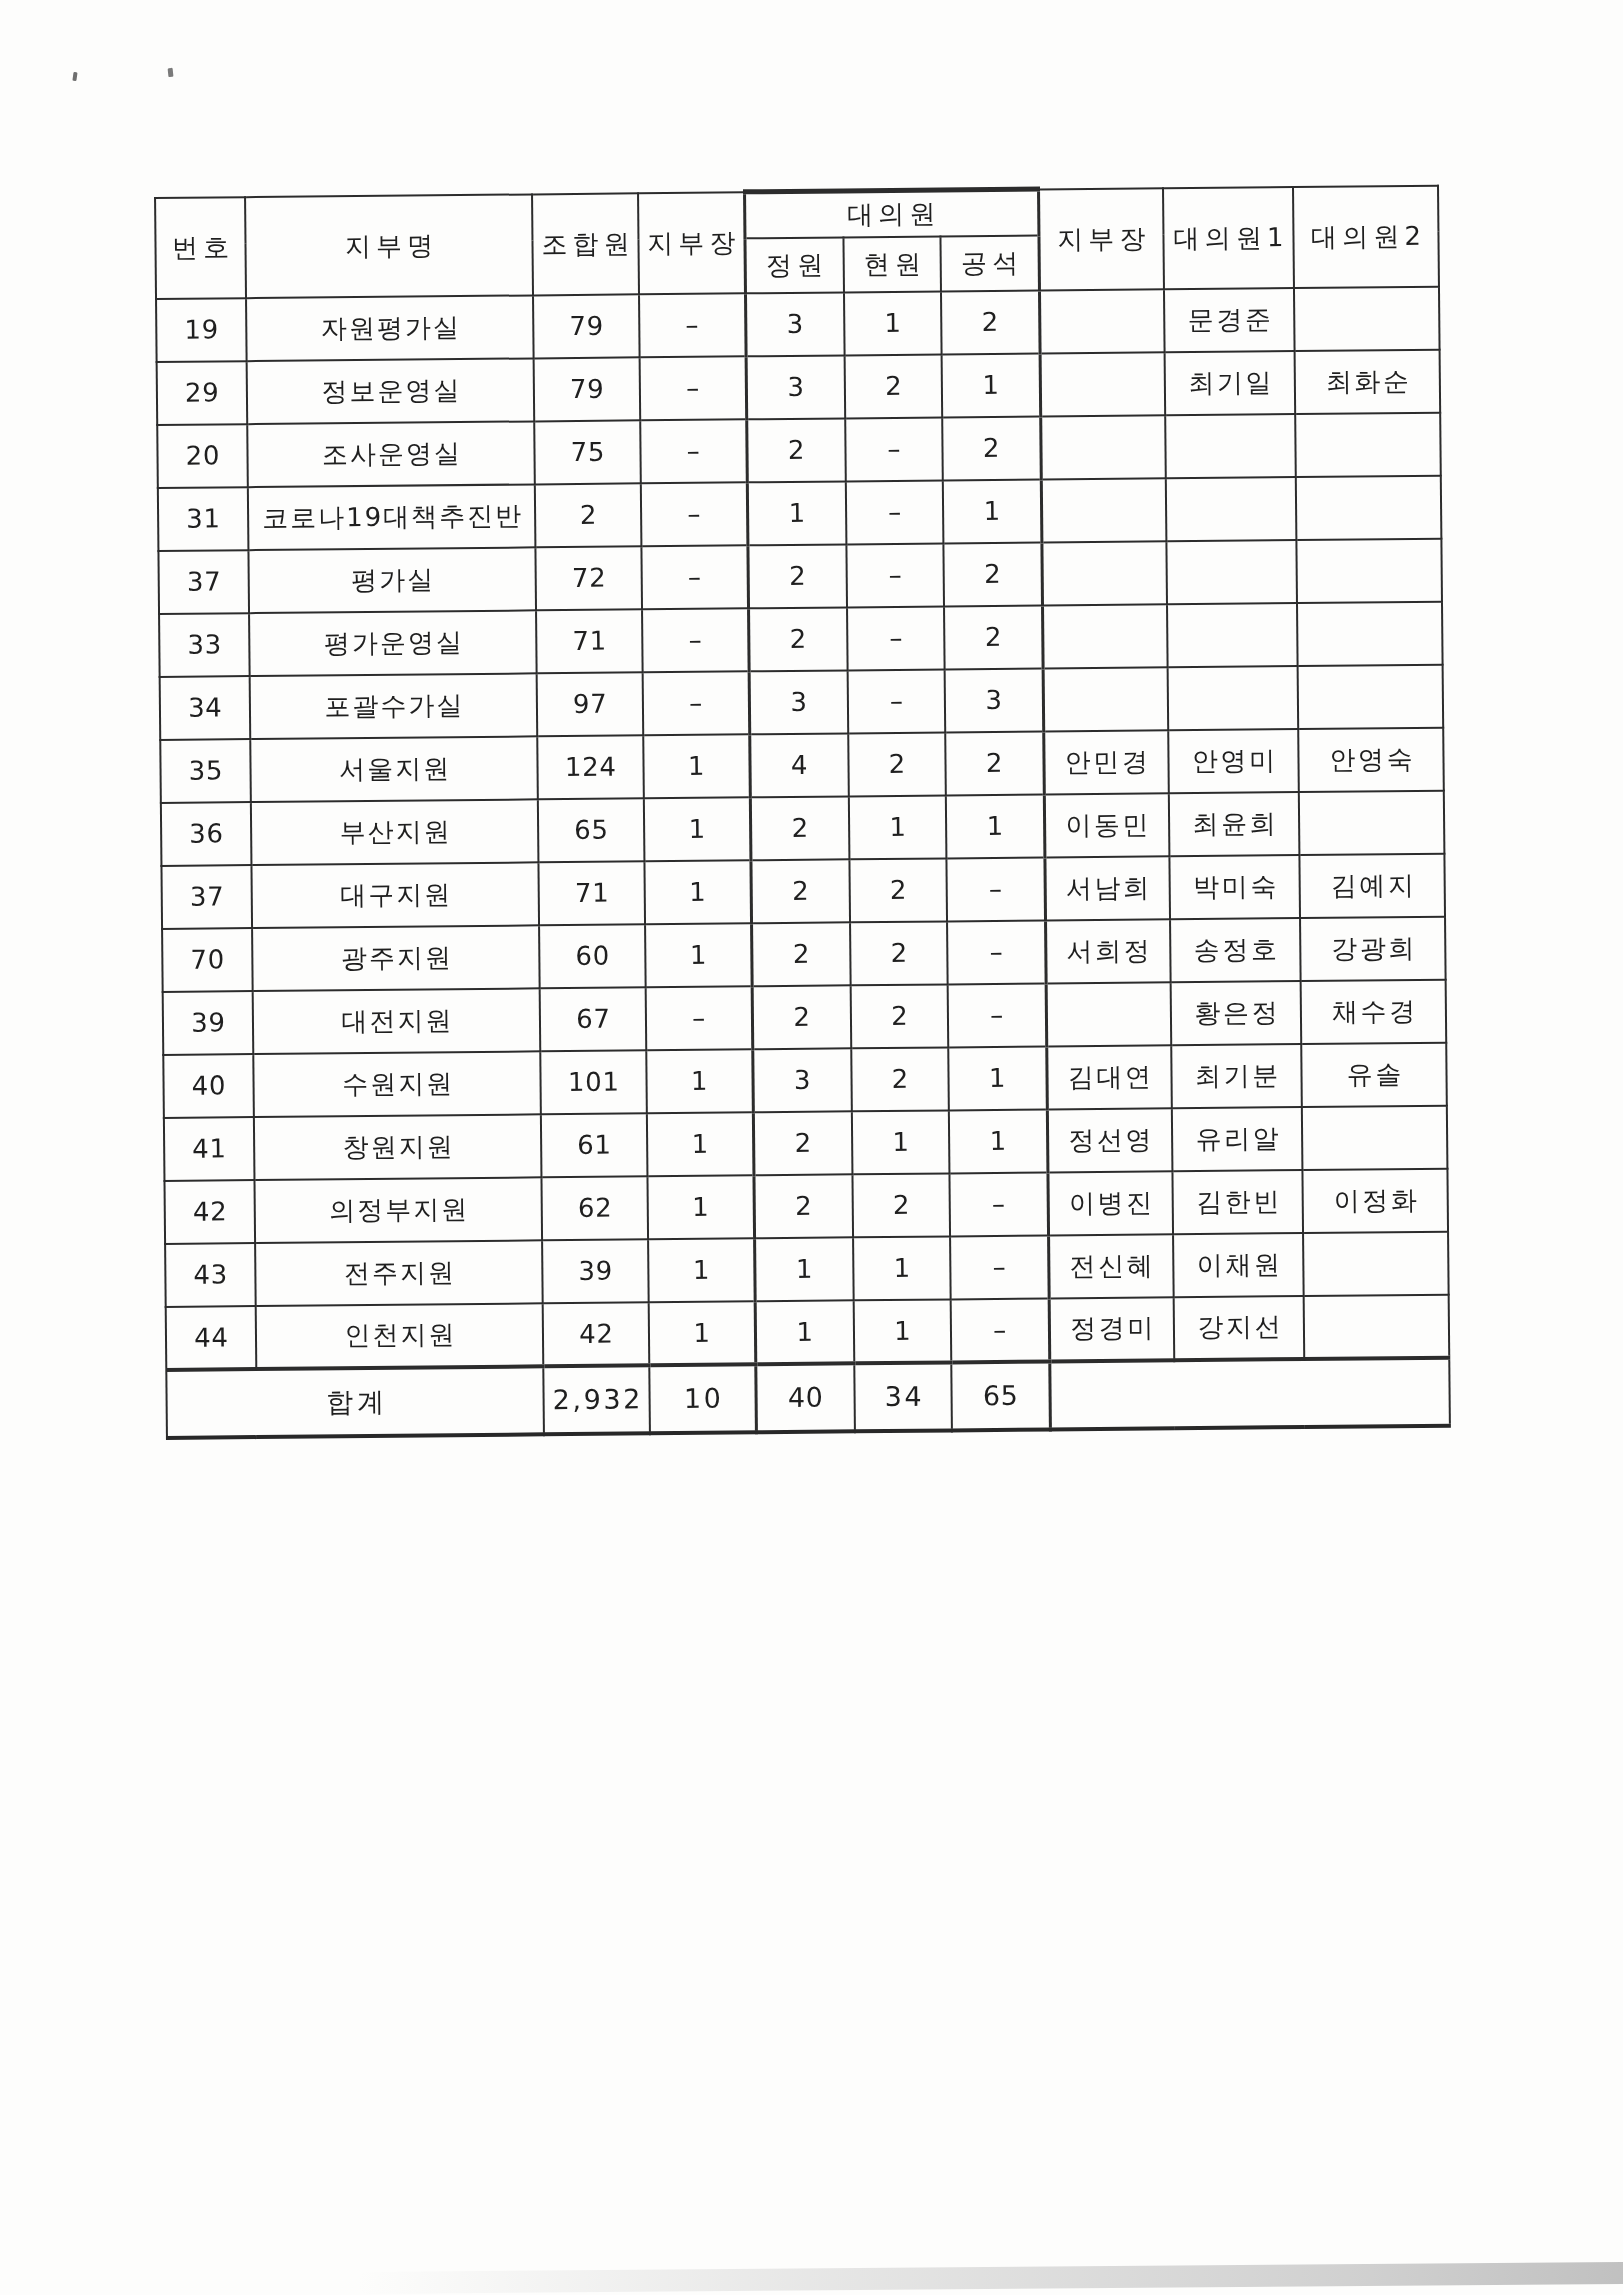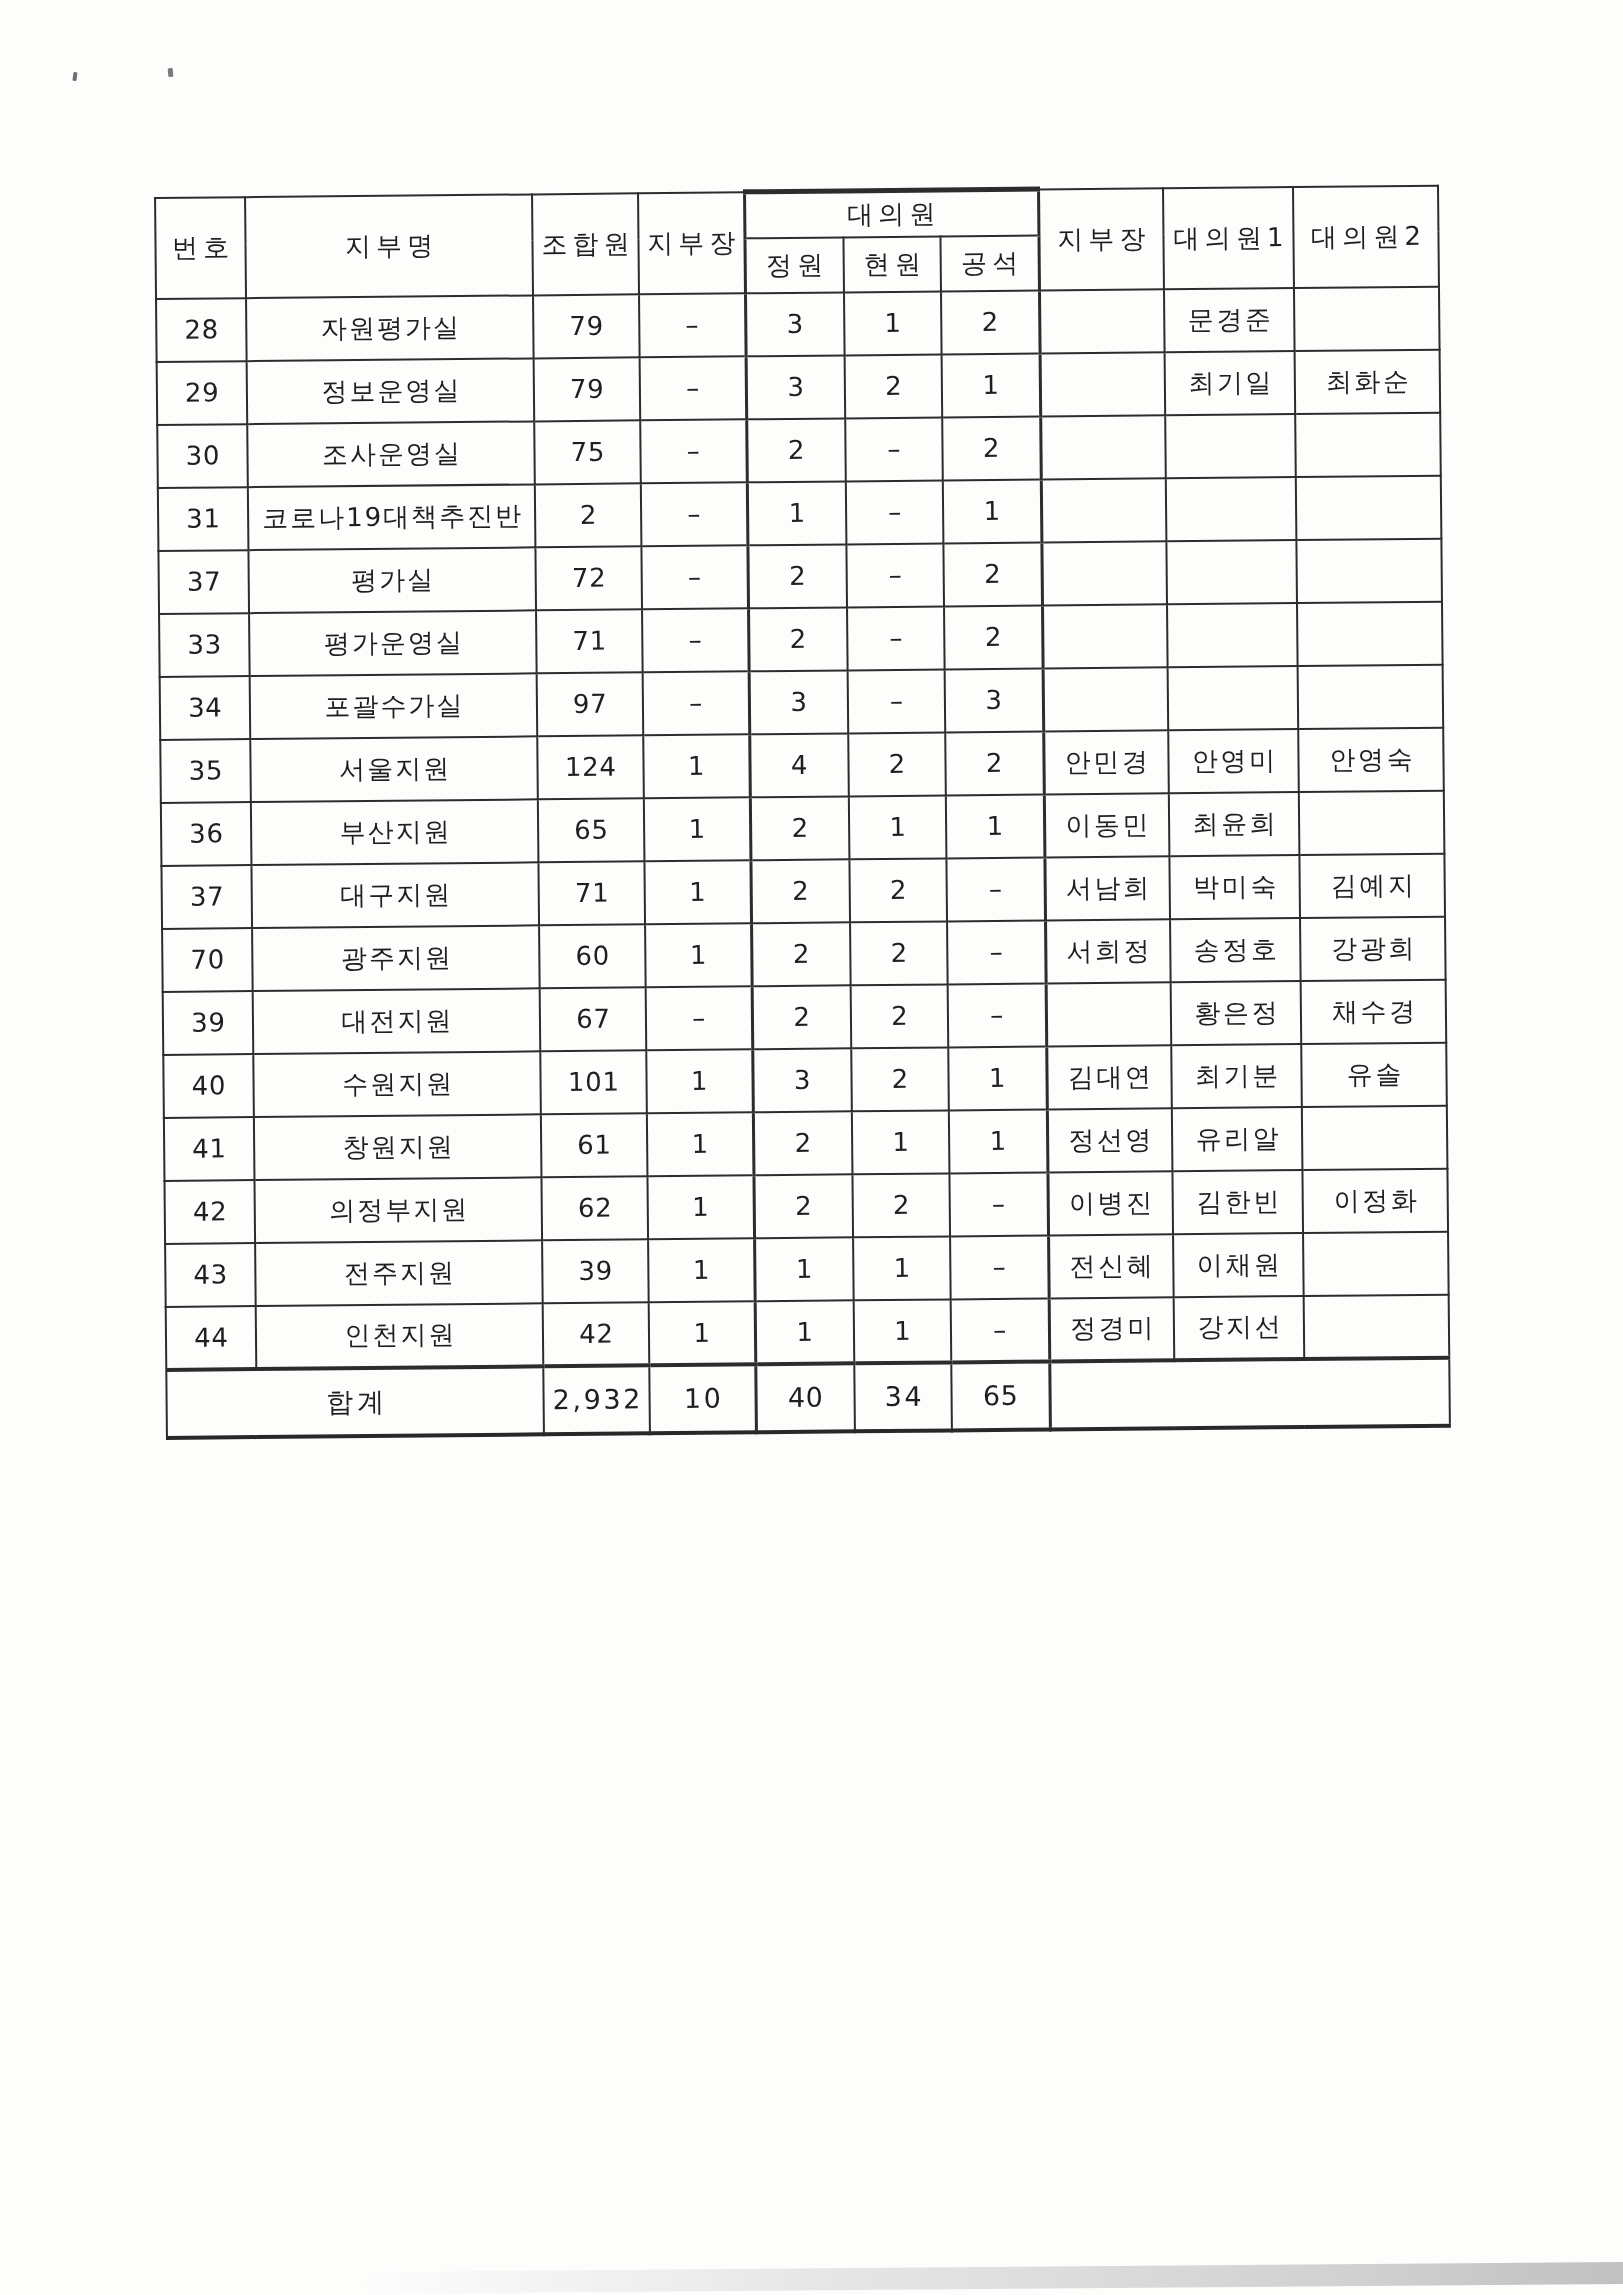--- a/index.html
+++ b/index.html
@@ -128,21 +128,21 @@
           <th rowspan="2">대의원2</th>
         </tr>
         <tr class="h2">
           <th class="ql">정원</th>
           <th>현원</th>
           <th class="vr">공석</th>
         </tr>
       </thead>
       <tbody id="roster-body">
           <tr>
-            <td class="col-no">28</td>
+            <td class="col-no">19</td>
             <td class="col-branch">자원평가실</td>
             <td class="col-members">79</td>
             <td class="col-head">–</td>
             <td class="col-quota">3</td>
             <td class="col-current">1</td>
             <td class="col-vacant">2</td>
             <td class="col-head_name"></td>
             <td class="col-delegate1">문경준</td>
             <td class="col-delegate2"></td>
           </tr>
@@ -152,21 +152,21 @@
             <td class="col-members">79</td>
             <td class="col-head">–</td>
             <td class="col-quota">3</td>
             <td class="col-current">2</td>
             <td class="col-vacant">1</td>
             <td class="col-head_name"></td>
             <td class="col-delegate1">최기일</td>
             <td class="col-delegate2">최화순</td>
           </tr>
           <tr>
-            <td class="col-no">30</td>
+            <td class="col-no">20</td>
             <td class="col-branch">조사운영실</td>
             <td class="col-members">75</td>
             <td class="col-head">–</td>
             <td class="col-quota">2</td>
             <td class="col-current">–</td>
             <td class="col-vacant">2</td>
             <td class="col-head_name"></td>
             <td class="col-delegate1"></td>
             <td class="col-delegate2"></td>
           </tr>

